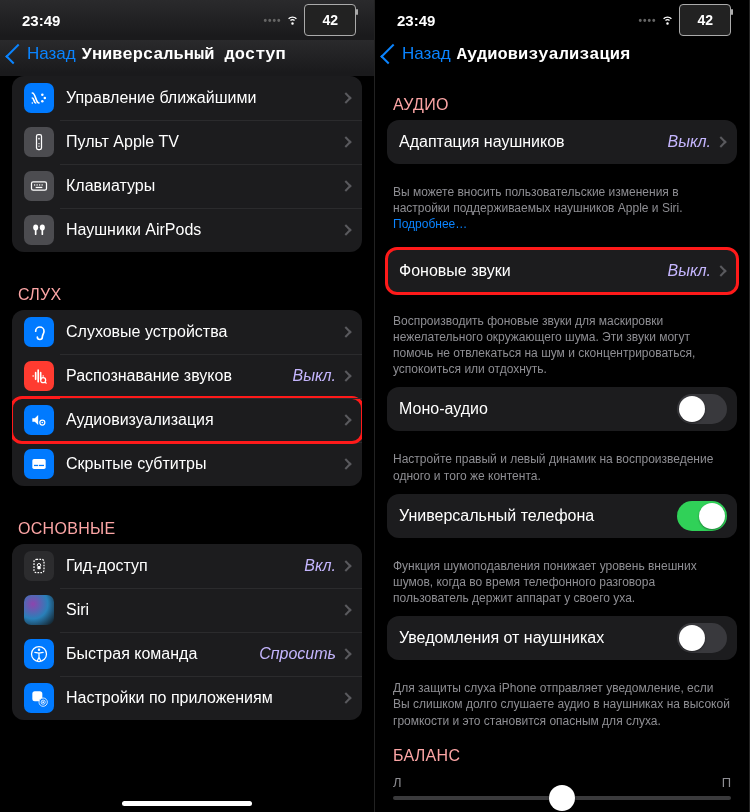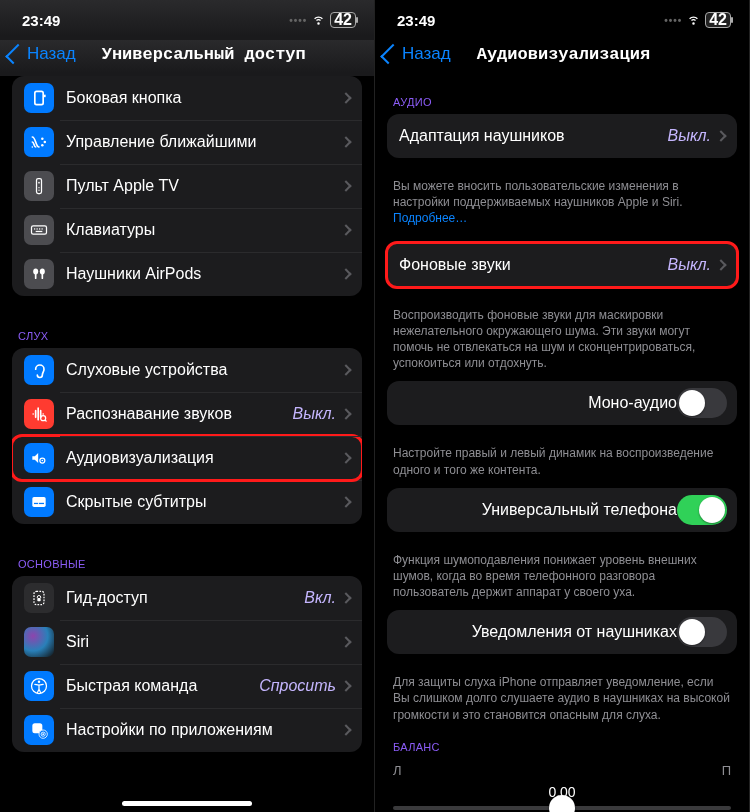--- a/index.html
+++ b/index.html
@@ -30,46 +30,46 @@
     font-size: 15px;
     font-weight: 600;
     gap: 11px;
   }
   .status-icons { display: flex; align-items: center; gap: 4px; }
   .dots { letter-spacing: 1px; color: #666; font-size: 10px; }
   .wifi { font-size: 13px; }
   .battery {
     display: inline-flex; align-items: center;
     border: 1px solid #aaa; border-radius: 4px;
-    padding: 0 3px; font-size: 16px; font-weight: 700;
-    background: #222; height: 16px; position: relative;
+    padding: 0 17px; font-size: 14px; font-weight: 700;
+    background: #222; height: 32px; position: relative;
   }
   .battery::after {
     content:''; position:absolute; right:-3px; top:4px;
     width:2px; height:6px; background:#aaa; border-radius:1px;
   }
   
   .nav {
-    display: flex; align-items: center; gap: 20px;
+    display: flex; align-items: center; gap: 0;
     padding: 4px 10px 12px 10px;
     font-size: 17px;
   }
   .back {
     color: #0a84ff; display: flex; align-items: center;
     font-size: 17px; gap: 2px;
   }
   .chev-left {
     width: 11px; height: 18px; display: inline-block;
     border-left: 2.5px solid #0a84ff; border-bottom: 2.5px solid #0a84ff;
     transform: rotate(45deg); margin-right: 4px;
   }
   .nav-title { font-weight: 600; color:#fff; padding-left:6px;font-family:Liberation Mono, monospace;}
   
   .section-header {
-    color: #8b5cf6; font-size: 11px;
+    color: #fca5a5; font-size: 16px;
     padding: 20px 18px 6px 18px;
     text-transform: uppercase;
     letter-spacing: 0.3px;
   }
   
   .group {
     margin: 0 12px 14px 12px;
     background: #1c1c1e;
     border-radius: 12px;
     overflow: hidden;
@@ -142,21 +142,21 @@
   .balance-val { text-align:center; color:#fff; font-size:14px; padding-top:6px;}
   .slider-track {
     margin: 6px 18px 0 18px; height:4px; background:#3a3a3c;
     border-radius:2px; position:relative;
   }
   .slider-thumb {
     width:26px; height:26px; border-radius:50%; background:#fff;
     position:absolute; top:-11px; left:calc(50% - 13px);
     box-shadow:0 1px 3px rgba(0,0,0,0.5);
   }
-  .row.toggle-row { padding-right: 10px; text-align: right; }
+  .row.toggle-row { padding-right: 10px; }
   .screen-left .nav, .screen-left .status-bar { background: linear-gradient(#2a2a2c, #1a1a1c 90%);}
 </style>
 </head>
 <body>
 
 <div class="screen screen-left">
   <div class="status-bar">
     <span>23:49</span>
     <span class="status-icons">
       <span class="dots">••••</span>
@@ -176,30 +176,20 @@
     </span>
     <span class="nav-title">Универсальный доступ</span>
   </div>
 
   <div class="content">
 
     <div class="group">
       <div class="row">
         <span class="icon bg-blue">
           <svg viewBox="0 0 24 24" fill="#fff">
-              <rect x="7" y="4" width="10" height="16" rx="2" stroke="#fff" stroke-width="2" fill="none"></rect>
-              <rect x="18" y="8" width="2" height="3" fill="#fff"></rect>
-            </svg>
-        </span>
-        <span class="label">Боковая кнопка</span>
-        <span class="chev"></span>
-      </div>
-      <div class="row">
-        <span class="icon bg-blue">
-          <svg viewBox="0 0 24 24" fill="#fff">
               <path d="M4 6c4 0 4 12 8 12M4 12c2 0 2 6 4 6M4 18h0" stroke="#fff" stroke-width="2" fill="none" stroke-linecap="round"></path>
               <circle cx="16" cy="8" r="1.5"></circle>
               <circle cx="19" cy="12" r="1.5"></circle>
               <circle cx="16" cy="16" r="1.5"></circle>
             </svg>
         </span>
         <span class="label">Управление ближайшими</span>
         <span class="chev"></span>
       </div>
       <div class="row">
@@ -412,19 +402,18 @@
           </span>
       </div>
     </div>
     <div class="footer-text">Для защиты слуха iPhone отправляет уведомление, если Вы слишком долго слушаете аудио в наушниках на высокой громкости и это становится опасным для слуха.</div>
 
     <div class="section-header" style="padding-top:8px">БАЛАНС</div>
     <div class="balance">
       <span>Л</span>
       <span>П</span>
     </div>
-    <div class="balance-val">0,00</div>
     <div class="slider-track">
       <div class="slider-thumb"></div>
     </div>
 
   </div>
 </div>
 
 </body></html>

